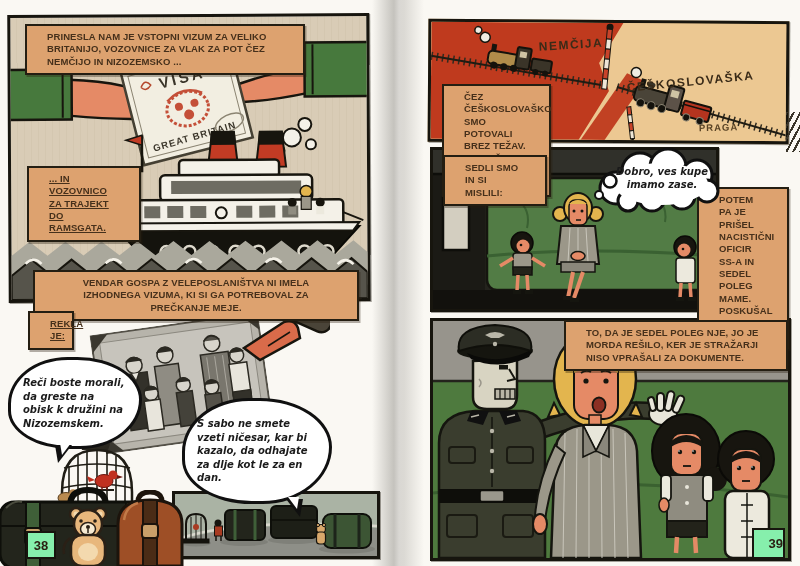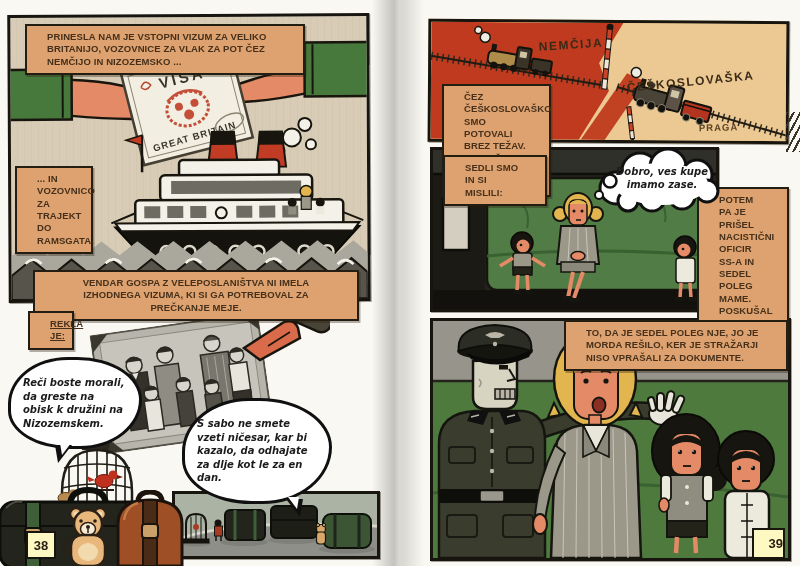--- a/index.html
+++ b/index.html
@@ -14,21 +14,21 @@
   .panel svg { display:block; width:100%; height:100%; }
   .cap { position:absolute; background:#dda26f; border:2.5px solid #241e12; color:#46301b;
     font-weight:bold; font-size:9.5px; line-height:1.3; letter-spacing:.1px; padding:5px 20px;
     box-shadow:1.5px 2px 0 rgba(40,30,15,.35); z-index:5; }
   .bubble { position:absolute; background:#fff; border:3.5px solid #101010;
     border-radius:48% 52% 50% 50% / 55% 50% 58% 45%;
     display:flex; align-items:center; justify-content:center; text-align:left;
     padding:12px 12px; font-family:"DejaVu Sans",sans-serif; font-weight:bold; font-style:italic;
     font-size:10px; line-height:1.35; color:#1b1b1b; z-index:7; }
   .tail { position:absolute; width:0; height:0; border-style:solid; }
-  .pagenum { position:absolute; background:#fef9c3; border:2.5px solid #17150e; z-index:9;
+  .pagenum { position:absolute; background:#86efac; border:2.5px solid #17150e; z-index:9;
     display:flex; align-items:center; justify-content:center; font-weight:bold; font-size:13px; color:#2b2013; }
   .cloud-wrap { position:absolute; z-index:6; }
   .cloud-text { position:absolute; inset:0; display:flex; align-items:center; justify-content:center;
     text-align:center; font-family:"DejaVu Sans",sans-serif; font-weight:bold; font-style:italic;
     font-size:10px; line-height:1.35; color:#1b1b1b; padding:10px 16px 16px 16px; }
   .stripes { background:repeating-linear-gradient(90deg,#d9ccb6 0 6px,#d4c7b0 6px 7px); }
   .offtrack { position:absolute; left:786px; top:112px; width:14px; height:40px; z-index:1;
     background:repeating-linear-gradient(118deg,#3a352a 0 2px,rgba(0,0,0,0) 2px 6px); }
 </style>
 </head>
@@ -139,21 +139,21 @@
               <path d="M54,270 q8,-8 16,0"></path>
             <path d="M214,272 q8,-8 16,0"></path>
               <path d="M134,270 q8,-8 16,0"></path>
               <path d="M294,270 q8,-8 16,0"></path>
           </g>
         </g>
       </svg>
     </div>
 
     <div class="cap" style="left:25px;top:24px;width:280px;">PRINESLA NAM JE VSTOPNI VIZUM ZA VELIKO BRITANIJO, VOZOVNICE ZA VLAK ZA POT ČEZ NEMČIJO IN NIZOZEMSKO ...</div>
-    <div class="cap" style="left:15px;top:166px;width:78px;">... IN VOZOVNICO ZA TRAJEKT DO RAMSGATA.</div>
+    <div class="cap" style="left:27px;top:166px;width:114px;text-decoration:underline;">... IN VOZOVNICO ZA TRAJEKT DO RAMSGATA.</div>
     <div class="cap" style="left:33px;top:270px;width:326px;text-align:center;">VENDAR GOSPA Z VELEPOSLANIŠTVA NI IMELA IZHODNEGA VIZUMA, KI SI GA POTREBOVAL ZA PREČKANJE MEJE.</div>
     <div class="cap" style="left:28px;top:311px;width:46px;text-decoration:underline;">REKLA JE:</div>
 
     <div class="abs" style="left:97px;top:323px;width:170px;height:120px;transform:rotate(-8deg);z-index:3;">
       <svg viewBox="0 0 170 120">
         <rect x="1" y="1" width="168" height="118" fill="#b7b4ab" stroke="#545148" stroke-width="2"></rect>
         <rect x="9" y="9" width="152" height="102" fill="#c7c4bc" stroke="#8b887f" stroke-width="1"></rect>
         <g stroke="#2b2922" stroke-width="1.5">
           <circle cx="40" cy="36" r="8" fill="#d8d5cc"></circle>
             <path d="M32,32 q8,-8 16,0" fill="#2b2922"></path>

